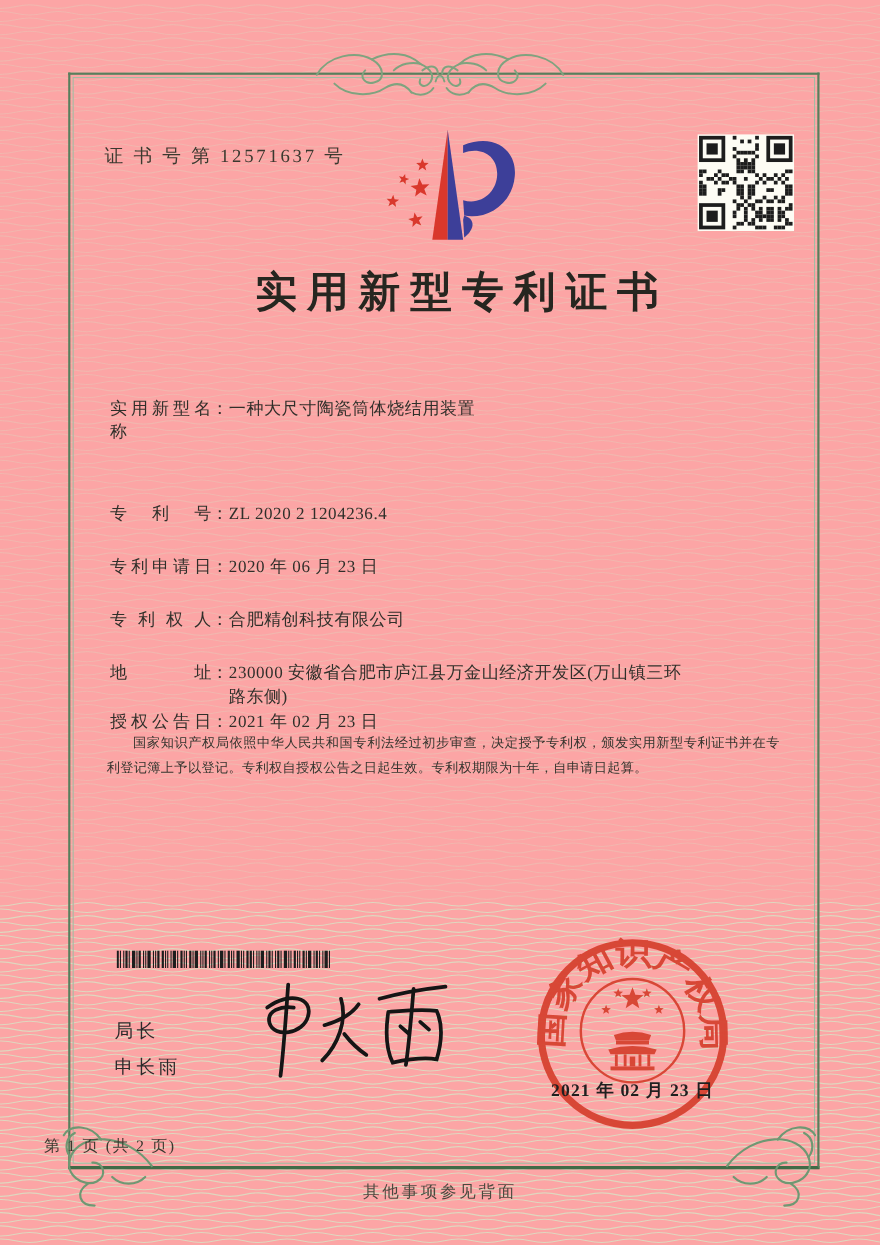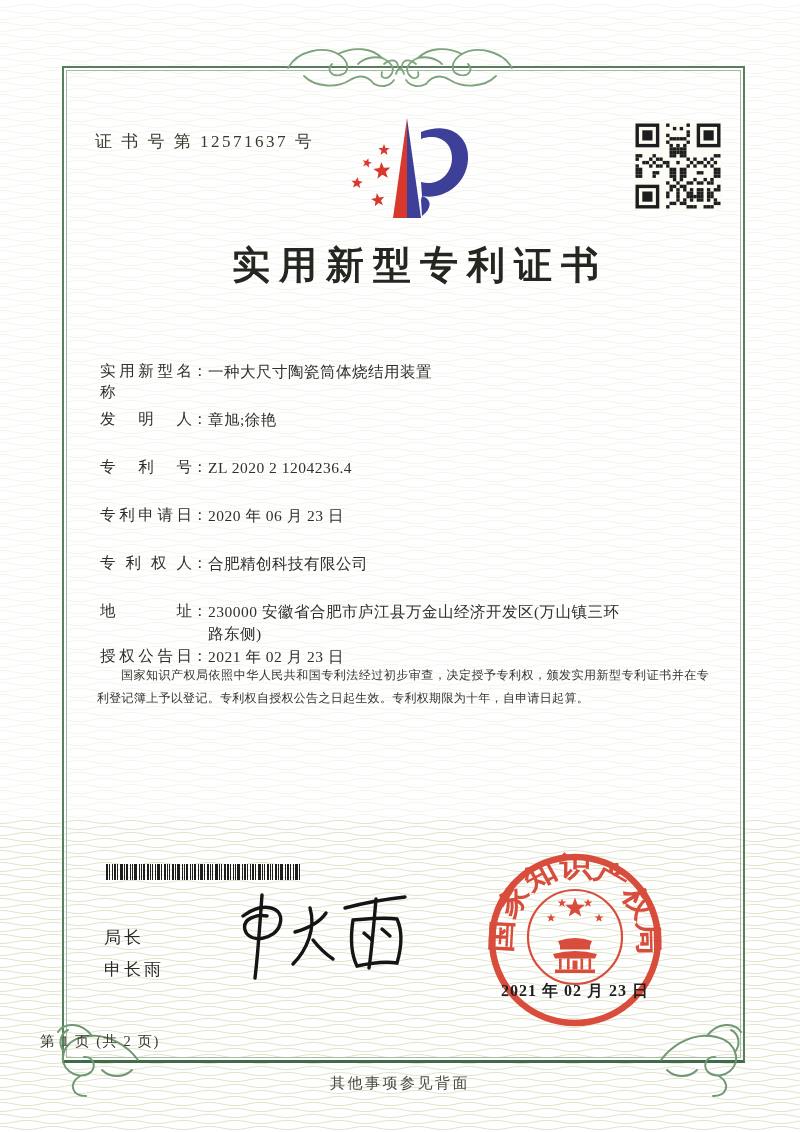--- a/index.html
+++ b/index.html
@@ -1,16 +1,16 @@
 <!DOCTYPE html>
 <html><head>
 <meta charset="utf-8">
 <style>
   html,body{margin:0;padding:0;background:#888;}
-  .page{position:relative;width:800px;height:1132px;background:#ffffff;overflow:hidden;
+  .page{position:relative;width:800px;height:1132px;background:#fca5a5;overflow:hidden;
         font-family:"Liberation Serif","DejaVu Serif",serif;color:#302f2a;margin:0 auto;}
   .bg-waves{position:absolute;left:0;top:0;z-index:0;}
   .frame-outer{position:absolute;left:62px;top:66px;width:679px;height:992px;
         border:2px solid #587f5d;border-bottom:3.5px solid #406b47;z-index:1;}
   .frame-inner{position:absolute;left:2px;top:2px;right:2px;bottom:2px;border:1px solid #a3bca3;}
   .orn{position:absolute;z-index:2;}
   .abs{position:absolute;z-index:3;}
   .cert-no{left:95px;top:130px;font-size:17px;letter-spacing:2.5px;color:#3a392f;}
   .title{left:0;top:240px;width:800px;text-align:center;font-size:38px;font-weight:600;
         letter-spacing:9px;color:#262620;margin-left:20px;}
@@ -448,23 +448,20 @@
         <rect x="72.89999999999999" y="83.1" width="3.4" height="3.4" fill="#1d1d1d"></rect>
         <rect x="76.3" y="83.1" width="3.4" height="3.4" fill="#1d1d1d"></rect>
       </g>
   </svg>
 
   <div class="abs title">实用新型专利证书</div>
 
   <div class="frow" style="top:345px">
     <span class="flabel">实用新型名称</span><span class="fcolon">：</span><span class="fvalue">一种大尺寸陶瓷筒体烧结用装置</span>
   </div>
-  <div class="frow" style="top:393px">
-    <span class="flabel">发明人</span><span class="fcolon">：</span><span class="fvalue">章旭;徐艳</span>
-  </div>
   <div class="frow" style="top:441px">
     <span class="flabel">专利号</span><span class="fcolon">：</span><span class="fvalue">ZL 2020 2 1204236.4</span>
   </div>
   <div class="frow" style="top:489px">
     <span class="flabel">专利申请日</span><span class="fcolon">：</span><span class="fvalue">2020 年 06 月 23 日</span>
   </div>
   <div class="frow" style="top:537px">
     <span class="flabel">专利权人</span><span class="fcolon">：</span><span class="fvalue">合肥精创科技有限公司</span>
   </div>
   <div class="frow" style="top:585px">

